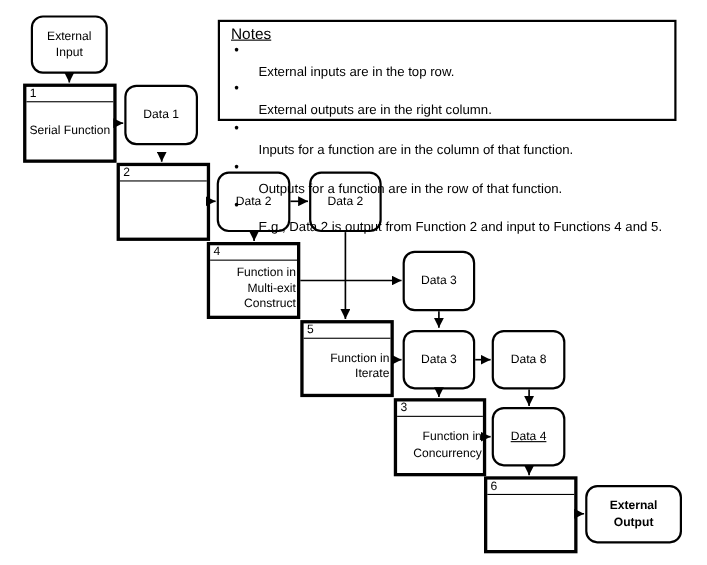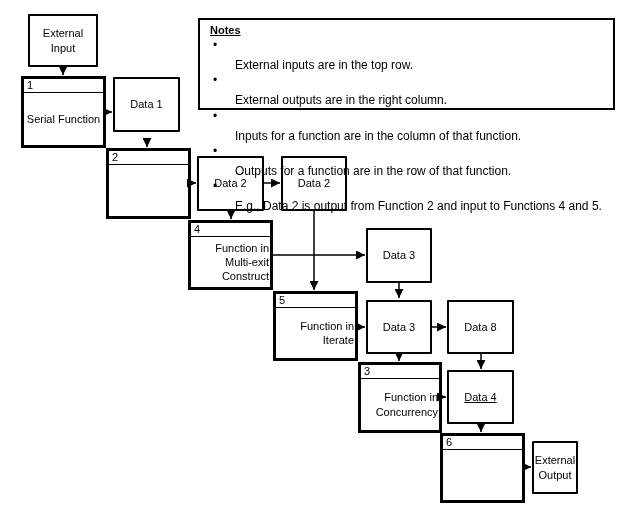--- a/index.html
+++ b/index.html
@@ -5,26 +5,26 @@
   html,body{margin:0;padding:0;background:#ffffff;}
   body{width:643px;height:514px;font-family:"Liberation Sans",sans-serif;color:#000;}
   .stage{position:relative;width:643px;height:514px;background:#fff;overflow:hidden;}
   svg.edges{position:absolute;left:0;top:0;width:643px;height:514px;z-index:3;pointer-events:none;}
   .fn-node{position:absolute;background:#fff;border:3px solid #000;box-sizing:border-box;
            display:flex;flex-direction:column;z-index:2;}
   .fn-number{height:13px;border-bottom:1px solid #000;font-size:11px;line-height:13px;
              padding-left:3px;flex:0 0 auto;}
   .fn-label{flex:1;display:flex;align-items:center;justify-content:center;text-align:right;
             font-size:11px;line-height:1.3;padding:0 1px;}
-  .data-node{position:absolute;background:#fff;border:2px solid #000;border-radius:1px;
+  .data-node{position:absolute;background:#fff;border:2px solid #000;border-radius:11px;
              box-sizing:border-box;display:flex;align-items:center;justify-content:center;
              text-align:center;font-size:11px;line-height:1.3;z-index:2;padding:0 4px;}
   .notes{position:absolute;left:198px;top:18px;width:417px;height:92px;border:2px solid #000;
          box-sizing:border-box;padding:2px 6px 0 10px;z-index:2;background:#fff;}
-  .notes-title{font-size:11px;font-weight:bold;text-decoration:underline;line-height:16px;}
+  .notes-title{font-size:14px;font-weight:normal;text-decoration:underline;line-height:16px;}
   .notes ul{margin:0;padding:0;list-style:none;}
   .notes li{display:flex;font-size:12px;line-height:15.3px;}
   .notes li .bullet{flex:0 0 22px;padding-left:3px;}
   .notes li .btext{flex:1;margin-top:20px;}
 </style>
 </head>
 <body>
 
 <div class="stage">
 
@@ -76,21 +76,21 @@
         <div class="fn-number">6</div>
       </div>
       <div class="data-node" style="left: 113px; top: 77px; width: 67px; height: 55px;">Data 1</div>
       <div class="data-node" style="left: 197px; top: 156px; width: 67px; height: 55px;">Data 2</div>
       <div class="data-node" style="left: 281px; top: 156px; width: 66px; height: 55px;">Data 2</div>
       <div class="data-node" style="left: 366px; top: 228px; width: 66px; height: 55px;">Data 3</div>
       <div class="data-node" style="left: 366px; top: 300px; width: 66px; height: 54px;">Data 3</div>
       <div class="data-node" style="left: 447px; top: 300px; width: 67px; height: 54px;">Data 8</div>
       <div class="data-node" style="left: 447px; top: 370px; width: 67px; height: 54px; text-decoration: underline;">Data 4</div>
       <div class="data-node" style="left: 28px; top: 14px; width: 70px; height: 53px;">External Input</div>
-      <div class="data-node" style="left: 532px; top: 441px; width: 46px; height: 53px;">External Output</div>
+      <div class="data-node" style="left: 532px; top: 441px; width: 88px; height: 53px; font-weight: bold;">External Output</div>
     </div>
 
   <div class="notes">
     <div class="notes-title">Notes</div>
     <ul id="notes-list">
         <li>
           <span class="bullet">•</span>
           <span class="btext">External inputs are in the top row.</span>
         </li>
         <li>

